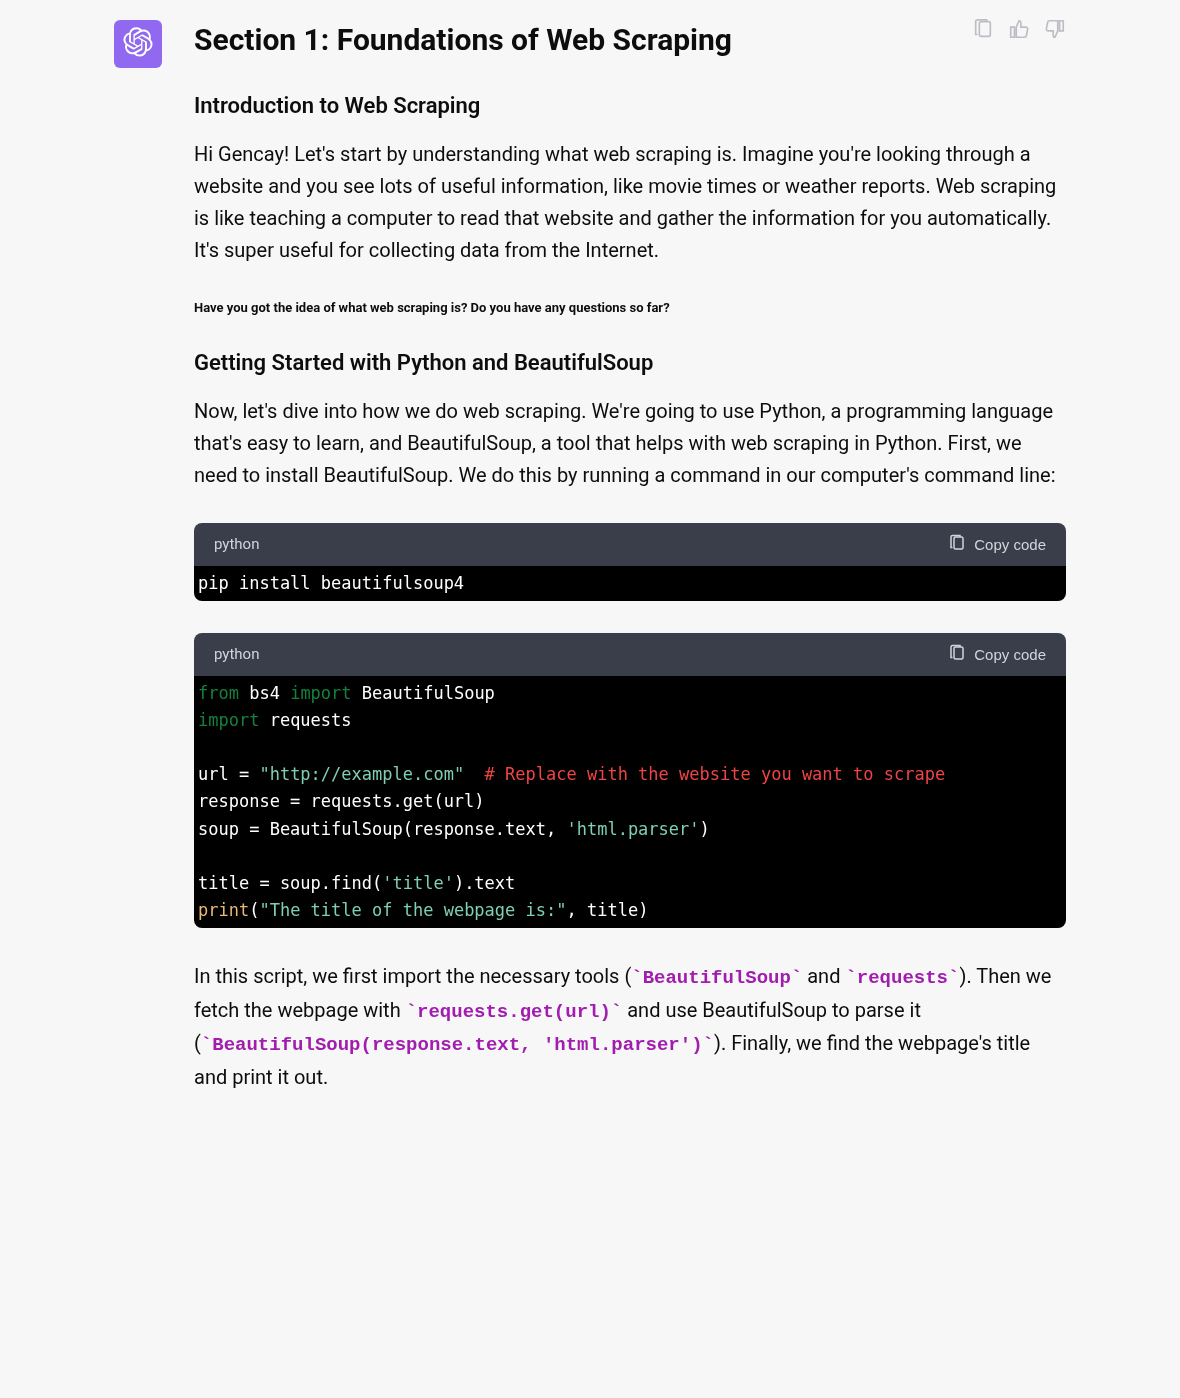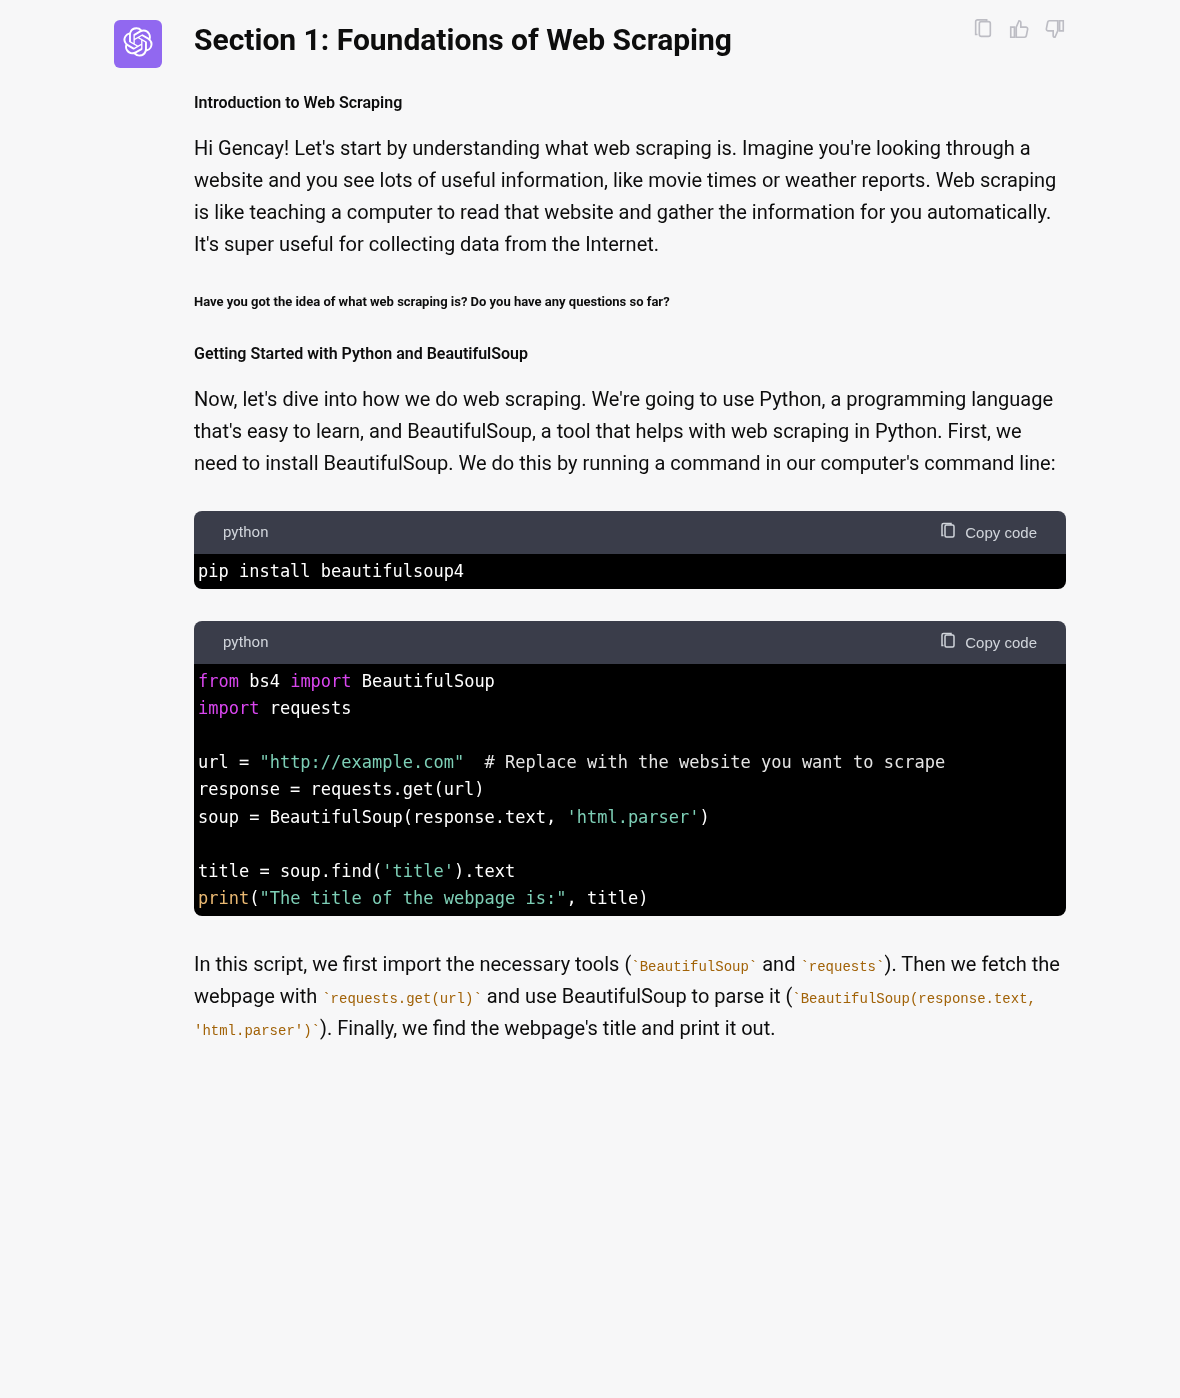--- a/index.html
+++ b/index.html
@@ -30,21 +30,21 @@
     .avatar svg { width: 30px; height: 30px; }
     .content { flex: 1; max-width: 872px; }
     .title {
       font-size: 30px;
       font-weight: 700;
       color: #0d0d0d;
       margin-bottom: 34px;
       line-height: 1.3;
     }
     .subheading {
-      font-size: 16px;
+      font-size: 22px;
       font-weight: 600;
       color: #0d0d0d;
       margin-bottom: 20px;
     }
     .paragraph {
       font-size: 20px;
       line-height: 1.6;
       color: #0d0d0d;
       margin-bottom: 32px;
     }
@@ -58,21 +58,21 @@
     .code-block {
       border-radius: 8px;
       overflow: hidden;
       margin-bottom: 32px;
     }
     .code-header {
       background: #3a3d4a;
       display: flex;
       justify-content: space-between;
       align-items: center;
-      padding: 11px 29px;
+      padding: 11px 20px;
     }
     .code-lang {
       color: #d1d5db;
       font-size: 15px;
     }
     .copy-btn {
       display: flex;
       align-items: center;
       gap: 8px;
       color: #d1d5db;
@@ -86,29 +86,29 @@
     .code-body {
       background: #000000;
       padding: 4px;
       font-family: "SFMono-Regular", Consolas, "Liberation Mono", Menlo, monospace;
       font-size: 17px;
       line-height: 1.6;
       color: #ffffff;
       overflow-x: auto;
     }
     .code-body pre { white-space: pre; }
-    .tok-kw { color: #d946ef; }
+    .tok-kw { color: #15803d; }
     .tok-str { color: #7dcfb6; }
-    .tok-comment { color: #e5e5e5; }
+    .tok-comment { color: #ef4444; }
     .tok-print { color: #e9b872; }
     .inline-code {
       font-family: "SFMono-Regular", Consolas, "Liberation Mono", Menlo, monospace;
-      font-size: 14px;
-      font-weight: 400;
-      color: #a16207;
+      font-size: 19px;
+      font-weight: 700;
+      color: #a21caf;
     }
     .action-bar {
       position: absolute;
       top: 0;
       right: 20px;
       display: flex;
       gap: 14px;
       align-items: center;
     }
     .action-icon {

